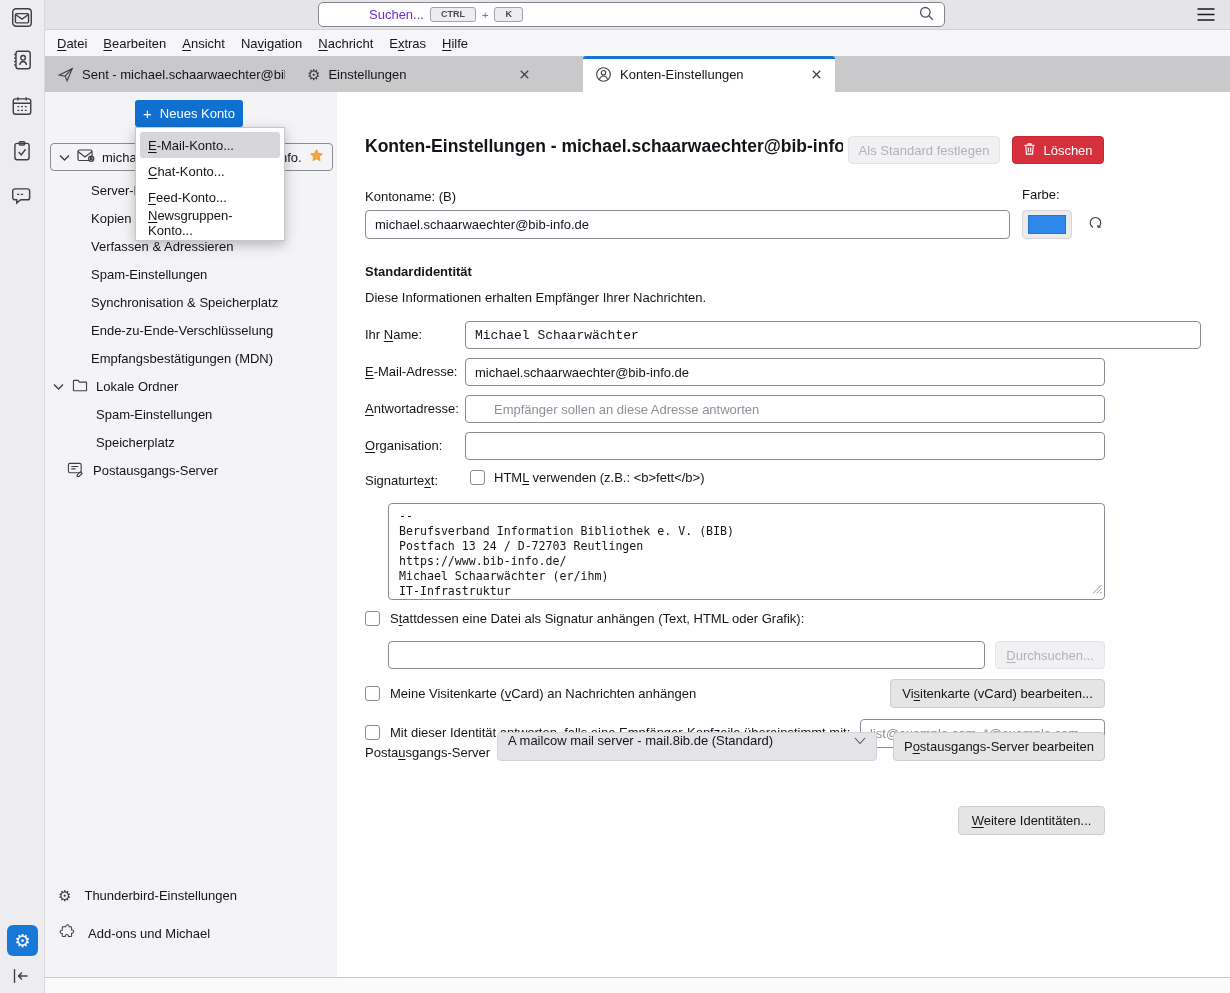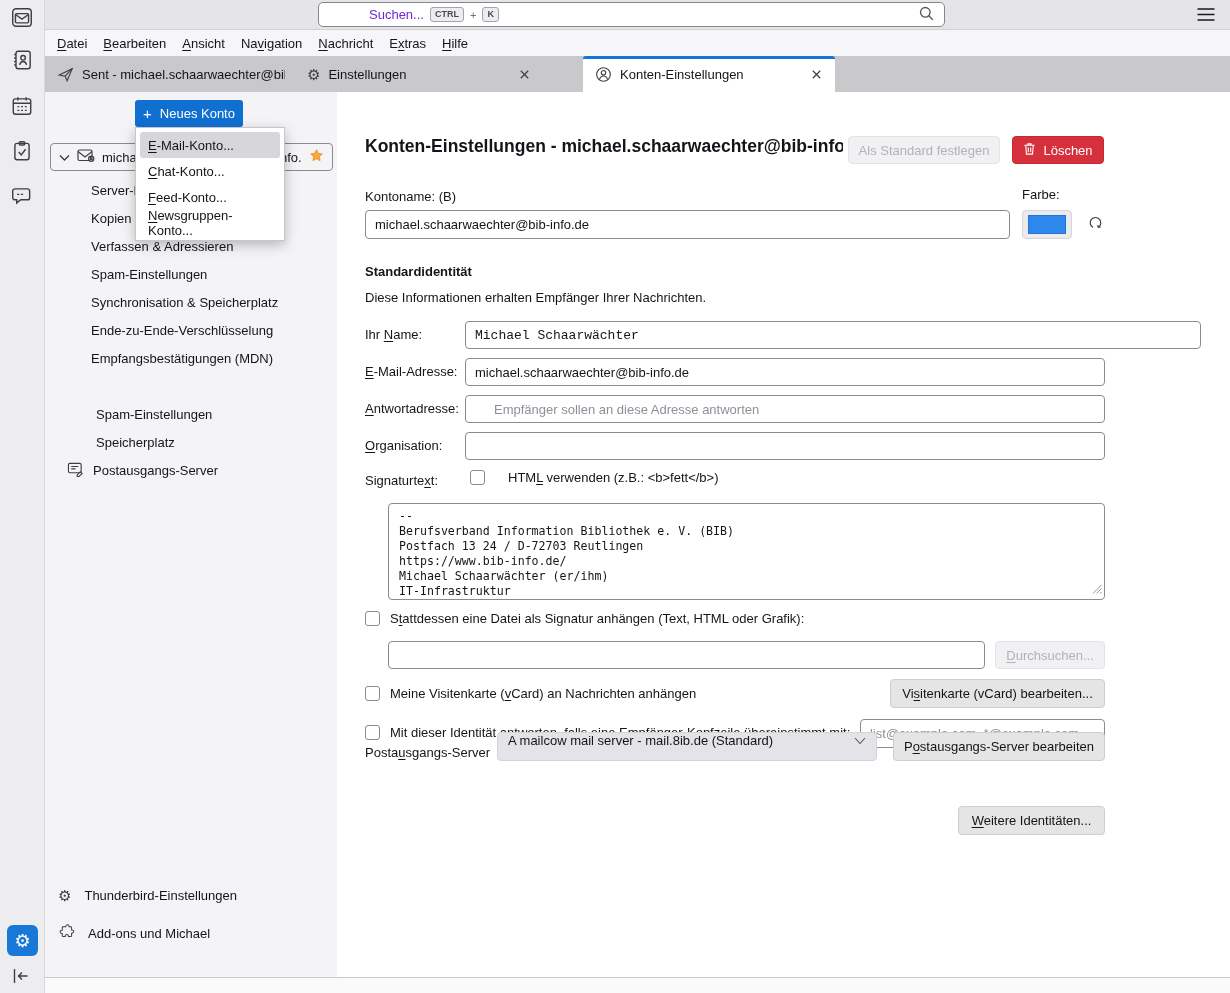--- a/index.html
+++ b/index.html
@@ -14,21 +14,21 @@
   .spaces { position:absolute; left:0; top:0; width:45px; height:993px; background:#ededf0; border-right:1px solid #d9d9dc; }
   .sicon { position:absolute; left:50%; transform:translateX(-50%); width:28px; height:28px; display:flex; align-items:center; justify-content:center; color:#3e3e44; }
   .sicon svg { stroke:#3e3e44; fill:none; stroke-width:1.3; }
   .space-gear-active { position:absolute; left:7px; top:925px; width:31px; height:31px; background:#1878d8; border-radius:6px; display:flex; align-items:center; justify-content:center; color:#fff; font-size:18px; line-height:1; }
   .space-collapse { position:absolute; left:7px; top:963px; width:28px; height:26px; display:flex; align-items:center; justify-content:center; }
 
   
   .topbar { position:absolute; left:45px; top:0; width:1185px; height:30px; background:#e5e5e8; border-bottom:1px solid #d2d2d5; }
   .search { position:absolute; left:273px; top:2px; width:627px; height:25px; background:#fff; border:1px solid #85858f; border-radius:5px; display:flex; align-items:center; padding:0 9px; gap:6px; }
   .search .ph { color:#6d28d9;margin-left:41px; }
-  .kbd { border:1px solid #a3a3ac; background:#ededf0; border-radius:3px; font-size:9px; font-weight:bold; color:#4a4a52; padding:1px 4px; line-height:1.3; }
+  .kbd { border:1px solid #a3a3ac; background:#ededf0; border-radius:3px; font-size:9px; font-weight:bold; color:#4a4a52; padding:1px 10px; line-height:1.3; }
   .search .plus { color:#70707a; font-size:11px; }
   .search .mag { margin-left:auto; }
   .hamburger { position:absolute; right:12px; top:3px; width:24px; height:24px; display:flex; align-items:center; justify-content:center; }
 
   
   .menubar { position:absolute; left:45px; top:30px; width:1185px; height:26px; background:#f6f6f8; display:flex; align-items:center; padding-left:4px; }
   .mitem { padding:3px 8px; cursor:default; }
 
   
   .tabbar { position:absolute; left:45px; top:56px; width:1185px; height:36px; background:#c9c9cc; display:flex; }
@@ -229,20 +229,33 @@
     <div class="side-item" style="top:198px;padding-left:46px">
         <span>Synchronisation &amp; Speicherplatz</span>
       </div>
     <div class="side-item" style="top:226px;padding-left:46px">
         <span>Ende-zu-Ende-Verschlüsselung</span>
       </div>
     <div class="side-item" style="top:254px;padding-left:46px">
         <span>Empfangsbestätigungen (MDN)</span>
       </div>
 
+    <div class="side-item" style="top:282px;padding-left:8px;gap:8px">
+      <span class="twisty">
+        <svg width="11" height="8" viewBox="0 0 11 8" fill="none" stroke="#3e3e44" stroke-width="1.4">
+            <path d="M1 1.5l4.5 4.5L10 1.5"></path>
+          </svg>
+      </span>
+      <span>
+        <svg width="16" height="14" viewBox="0 0 17 15" fill="none" stroke="#3e3e44" stroke-width="1.2">
+            <path d="M1.5 13V3.2c0-.4.3-.7.7-.7h4.2l1.6 1.9h6.8c.4 0 .7.3.7.7V13c0 .4-.3.7-.7.7H2.2a.7.7 0 0 1-.7-.7z"></path>
+          </svg>
+      </span>
+      <span>Lokale Ordner</span>
+    </div>
     <div class="side-item" style="top:310px;padding-left:51px">
         <span>Spam-Einstellungen</span>
       </div>
     <div class="side-item" style="top:338px;padding-left:51px">
         <span>Speicherplatz</span>
       </div>
 
     <div class="side-item" style="top:366px;padding-left:22px;gap:9px">
       <span>
         <svg width="17" height="16" viewBox="0 0 18 17" fill="none" stroke="#3e3e44" stroke-width="1.2">
@@ -306,21 +319,21 @@
     <div class="abs" style="left:28px;top:272px"><span></span><span class="ak">E</span><span>-Mail-Adresse:</span></div>
     <input class="tin abs" style="left: 128px; top: 266px; width: 640px; height: 28px;" value="michael.schaarwaechter@bib-info.de">
 
     <div class="abs" style="left:28px;top:309px"><span></span><span class="ak">A</span><span>ntwortadresse:</span></div>
     <input class="tin abs" style="left: 128px; top: 303px; width: 640px; height: 28px; padding-left: 28px;" placeholder="Empfänger sollen an diese Adresse antworten">
 
     <div class="abs" style="left:28px;top:346px"><span></span><span class="ak">O</span><span>rganisation:</span></div>
     <input class="tin abs" style="left: 128px; top: 340px; width: 640px; height: 28px;">
 
     <div class="abs" style="left:28px;top:381px"><span>Signaturte</span><span class="ak">x</span><span>t:</span></div>
-    <div class="abs row" style="left:133px;top:378px;gap:23px">
+    <div class="abs row" style="left:133px;top:378px;gap:9px">
       <span class="cb"></span>
       <span><span>HTM</span><span class="ak">L</span><span> verwenden (z.B.: &lt;b&gt;fett&lt;/b&gt;)</span></span>
     </div>
 
     <div class="sigwrap">
       <textarea class="sig" style="">--
 Berufsverband Information Bibliothek e. V. (BIB)
 Postfach 13 24 / D-72703 Reutlingen
 https://www.bib-info.de/
 Michael Schaarwächter (er/ihm)

